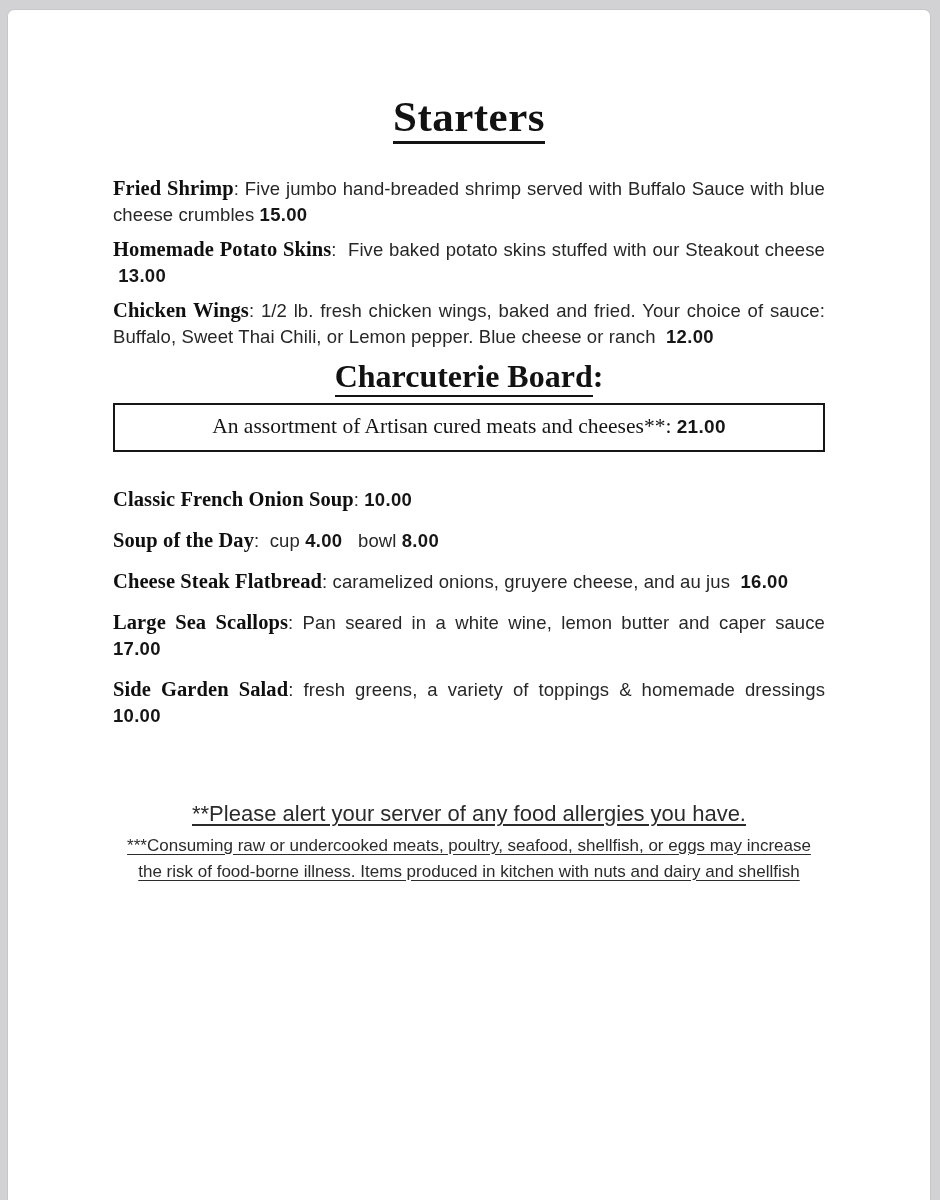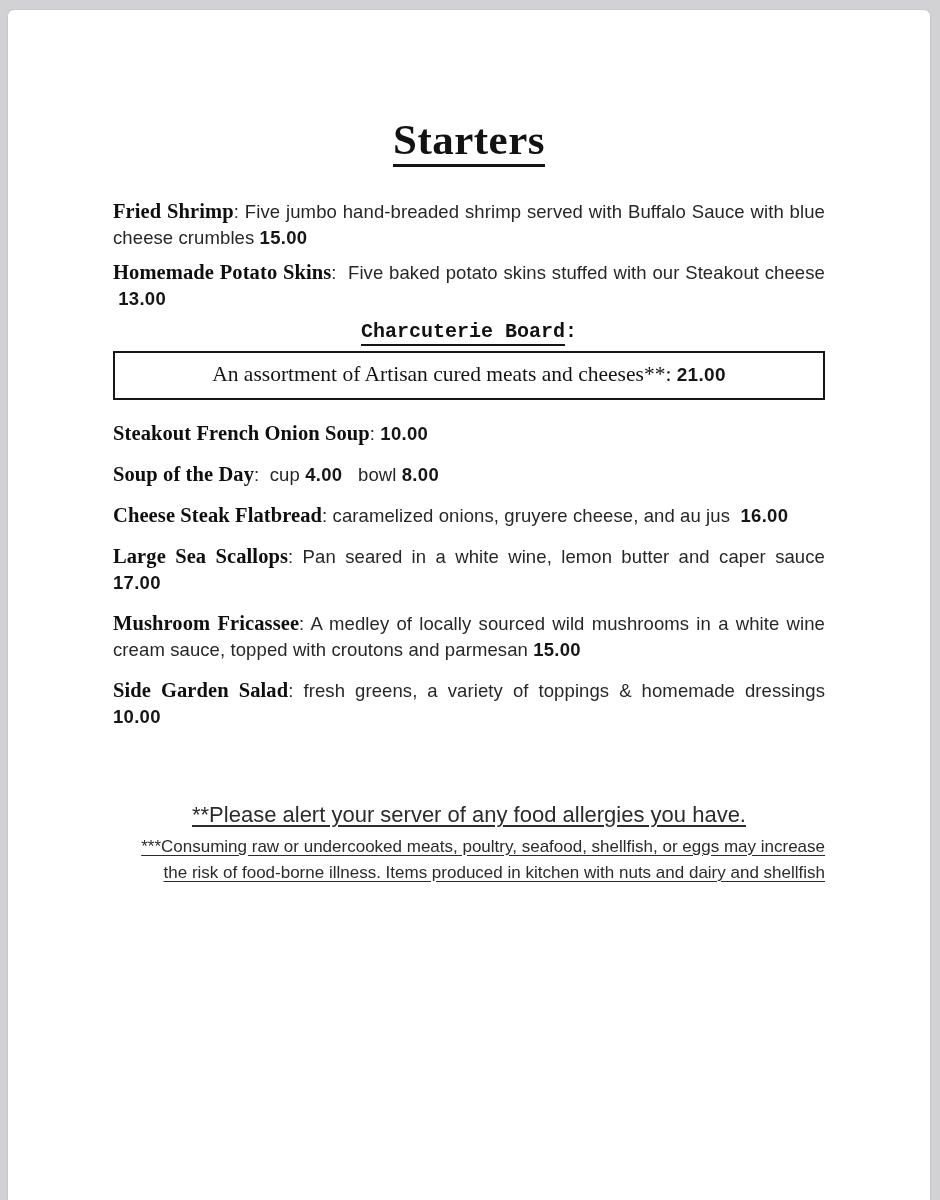--- a/index.html
+++ b/index.html
@@ -16,21 +16,21 @@
     width: 924px; height: 1191px;
     background: #ffffff;
     border: 1px solid #c7c7c9;
     border-bottom: none;
     border-radius: 7px 7px 0 0;
     box-sizing: border-box;
   }
   .content {
     width: 712px;
     margin: 0 auto;
-    padding-top: 105px;
+    padding-top: 82px;
   }
   h1.title {
     margin: 0 0 34px 0;
     text-align: center;
     font-family: "Liberation Serif", "DejaVu Serif", serif;
     font-weight: 700;
     font-size: 43px;
     color: #121212;
     letter-spacing: 0.5px;
   }
@@ -54,32 +54,32 @@
     color: #0f0f0f;
   }
   .price {
     font-weight: 700;
     color: #161616;
     letter-spacing: 0.3px;
   }
   h2.charcuterie {
     margin: 4px 0 8px 0;
     text-align: center;
-    font-family: Liberation Mono, monospace;
+    font-family: Liberation Serif, serif;
     font-weight: 700;
-    font-size: 20px;
+    font-size: 32px;
     color: #121212;
   }
   h2.charcuterie .u2 {
     border-bottom: 2.5px solid #141414;
     padding-bottom: 1px;
   }
   .box {
     border: 2px solid #161616;
-    margin: 0 0 20px 0;
+    margin: 0 0 34px 0;
     padding: 9px 6px 11px 6px;
     text-align: center;
     font-family: "Liberation Serif", "DejaVu Serif", serif;
     font-size: 21.5px;
     color: #141414;
   }
   .box .price {
     font-family: "Liberation Sans", "DejaVu Sans", sans-serif;
     font-size: 19px;
   }
@@ -94,46 +94,45 @@
     text-decoration: underline;
     text-underline-offset: 3px;
   }
   .note2 {
     margin: 0 auto;
     max-width: 724px;
     font-size: 17px;
     line-height: 26px;
     text-decoration: underline;
     text-underline-offset: 3px;
-    text-align: right;
   }
 </style>
 </head>
 <body>
 
 <div class="page">
   <div class="content">
 
     <h1 class="title"><span class="u">Starters</span></h1>
 
     <div class="items-top" id="items-top">
         <p class="item"><span class="iname">Fried Shrimp</span><span class="desc">: Five jumbo hand-breaded shrimp served with Buffalo Sauce with blue cheese crumbles </span><span class="price">15.00</span></p>
         <p class="item"><span class="iname">Homemade Potato Skins</span><span class="desc">: &nbsp;Five baked potato skins stuffed with our Steakout cheese &nbsp;</span><span class="price">13.00</span></p>
+        <p class="item"><span class="iname">Chicken Wings</span><span class="desc">: 1/2 lb. fresh chicken wings, baked and fried. Your choice of sauce: Buffalo, Sweet Thai Chili, or Lemon pepper. Blue cheese or ranch &nbsp;</span><span class="price">12.00</span></p>
       </div>
 
     <h2 class="charcuterie"><span class="u2">Charcuterie Board</span><span>:</span></h2>
 
     <div class="box"><span>An assortment of Artisan cured meats and cheeses**: </span><b class="price">21.00</b></div>
 
     <div class="items-bottom" id="items-bottom">
-        <p class="item"><span class="iname">Steakout French Onion Soup</span><span class="desc">: </span><span class="price">10.00</span></p>
+        <p class="item"><span class="iname">Classic French Onion Soup</span><span class="desc">: </span><span class="price">10.00</span></p>
         <p class="item"><span class="iname">Soup of the Day</span><span class="desc">: &nbsp;cup </span><span class="price">4.00</span><span class="desc"> &nbsp; bowl </span><span class="price">8.00</span></p>
         <p class="item"><span class="iname">Cheese Steak Flatbread</span><span class="desc">: caramelized onions, gruyere cheese, and au jus &nbsp;</span><span class="price">16.00</span></p>
         <p class="item"><span class="iname">Large Sea Scallops</span><span class="desc">: Pan seared in a white wine, lemon butter and caper sauce </span><span class="price">17.00</span></p>
-        <p class="item"><span class="iname">Mushroom Fricassee</span><span class="desc">: A medley of locally sourced wild mushrooms in a white wine cream sauce, topped with croutons and parmesan </span><span class="price">15.00</span></p>
         <p class="item"><span class="iname">Side Garden Salad</span><span class="desc">: fresh greens, a variety of toppings &amp; homemade dressings </span><span class="price">10.00</span></p>
       </div>
 
     <div class="footnotes">
       <p class="note1">**Please alert your server of any food allergies you have.</p>
       <p class="note2">***Consuming raw or undercooked meats, poultry, seafood, shellfish, or eggs may increase the risk of food-borne illness. Items produced in kitchen with nuts and dairy and shellfish</p>
     </div>
 
   </div>
 </div>

